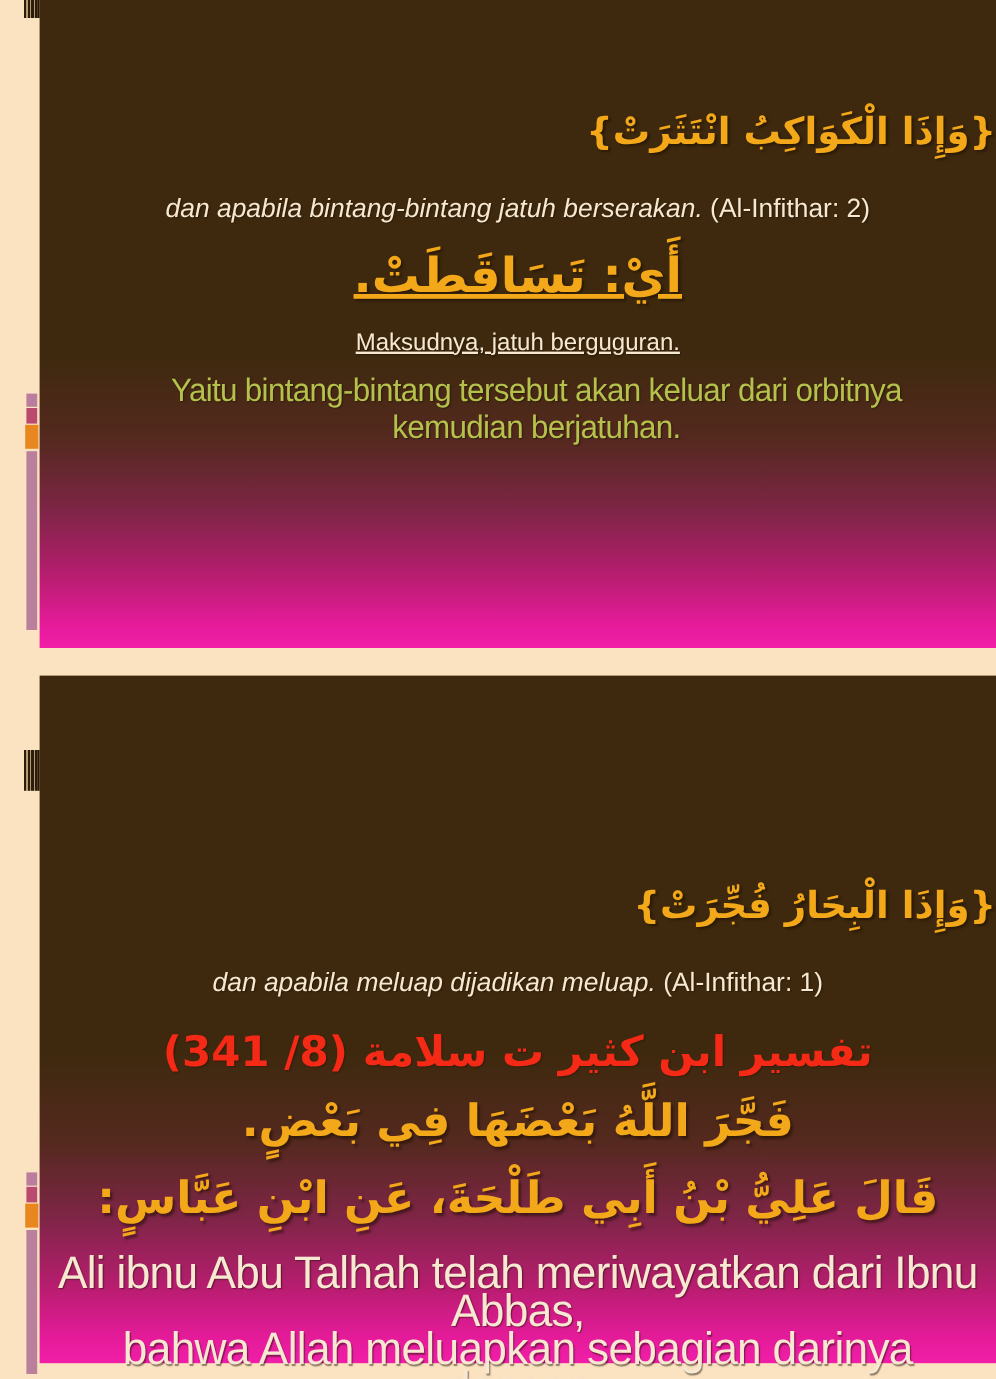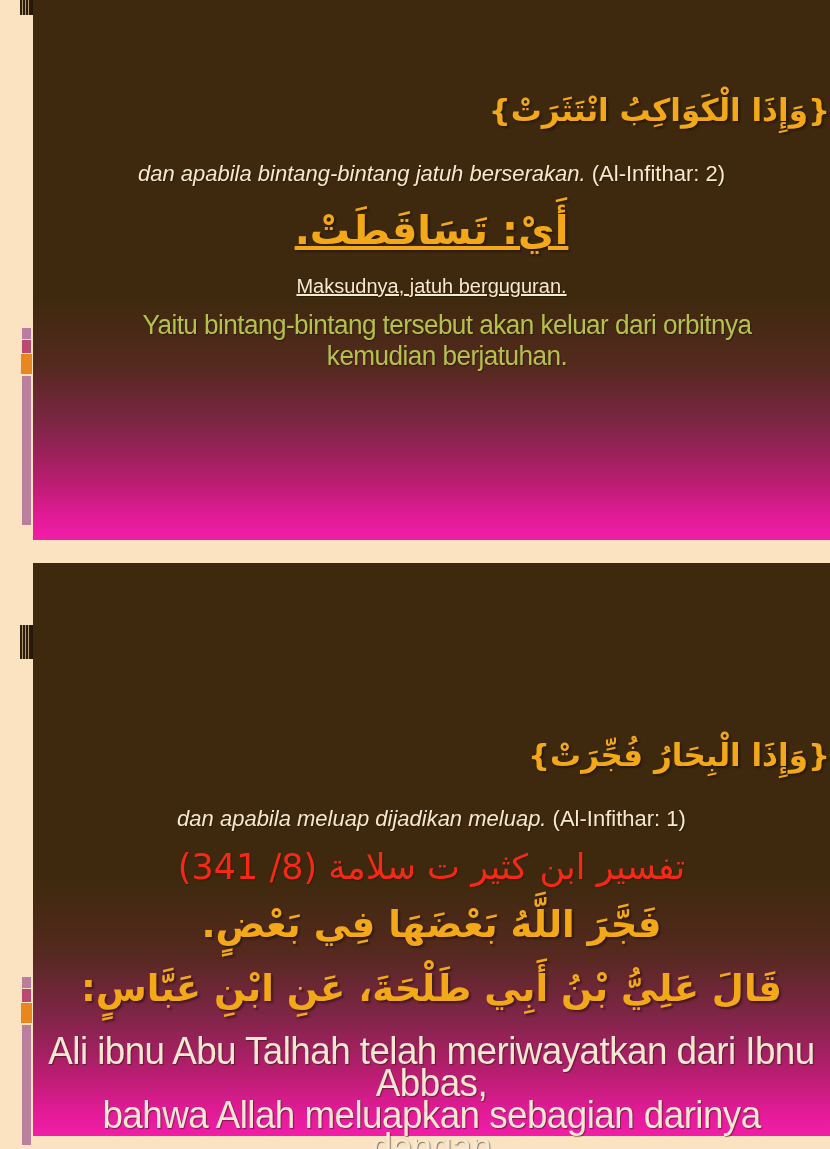--- a/index.html
+++ b/index.html
@@ -51,22 +51,22 @@
   .commentary-green{
     margin-top:10px;color:#b4c24c;font-size:27px;line-height:31px;
     letter-spacing:-0.6px;
     text-shadow:1px 1px 1px rgba(30,15,0,.55);
     margin-left:31px;
   }
   .commentary-green span{display:block;transform:scaleX(.97);}
 
   .citation{
     font-family:"DejaVu Sans",sans-serif;
-    color:#f42a16;font-weight:normal;
-    font-size:35px;line-height:52px;direction:rtl;margin-top:8px;
+    color:#f42a16;font-weight:bold;
+    font-size:35px;line-height:52px;direction:rtl;margin-top:18px;
     text-shadow:1px 1px 1px rgba(30,15,0,.4);
   }
   .quote{font-size:37px;line-height:64px;}
 
   .commentary-cream{
     margin-top:14px;color:#f7e8d1;font-size:38px;line-height:32px;
     letter-spacing:-0.6px;
     text-shadow:1px 1px 1px rgba(30,15,0,.5);
   }
   .commentary-cream span{display:block;transform:scaleX(.97);}

